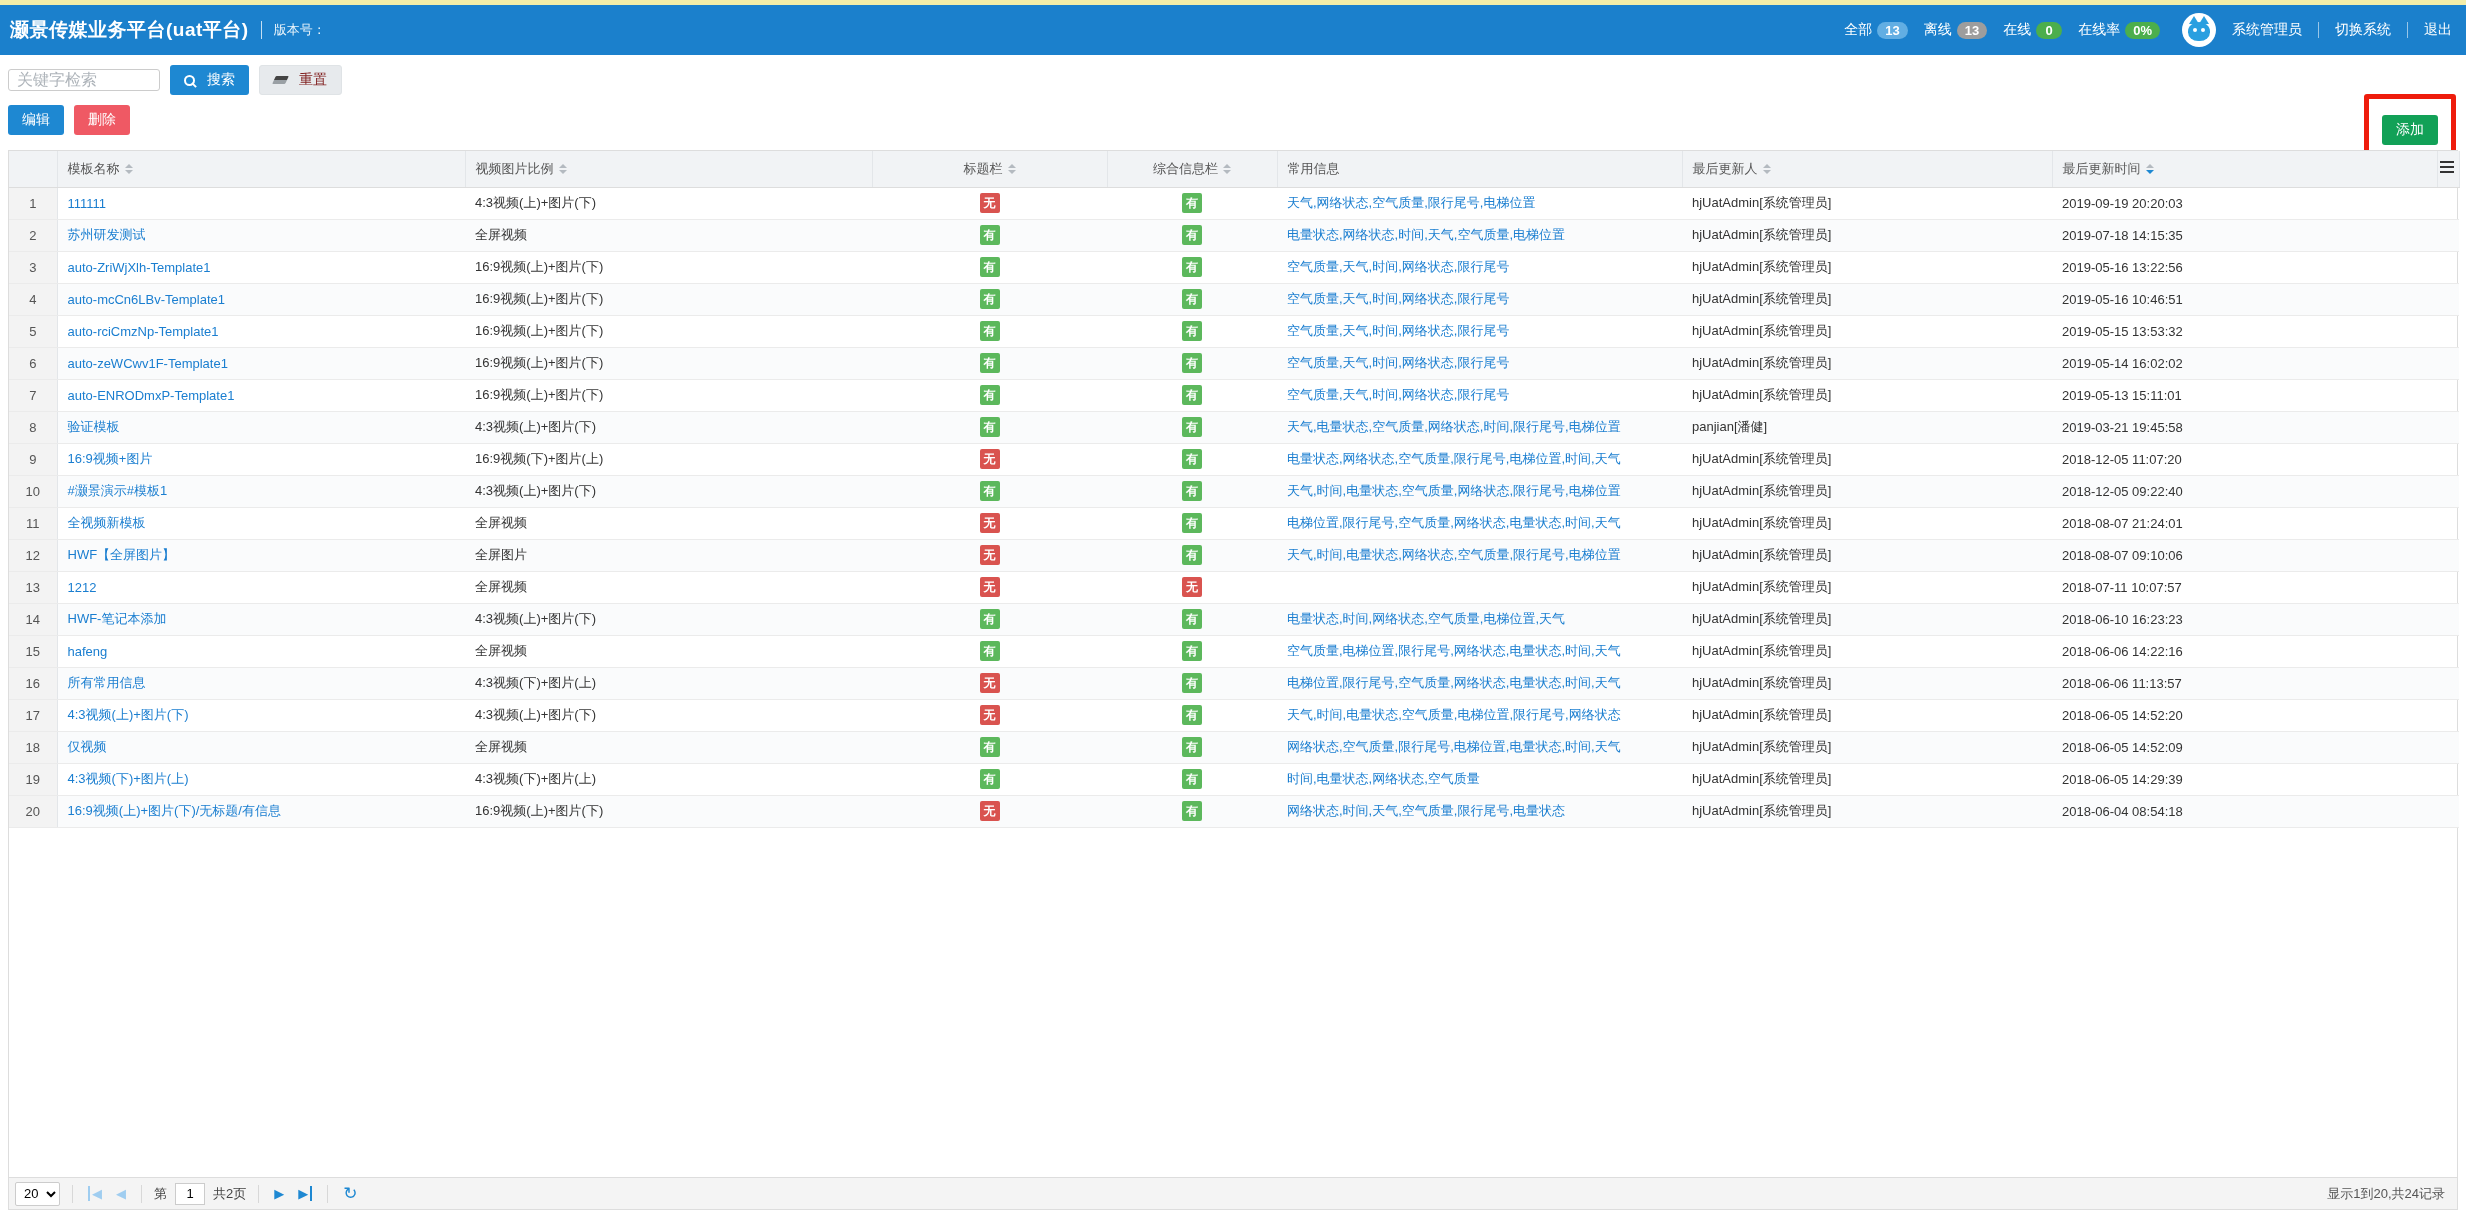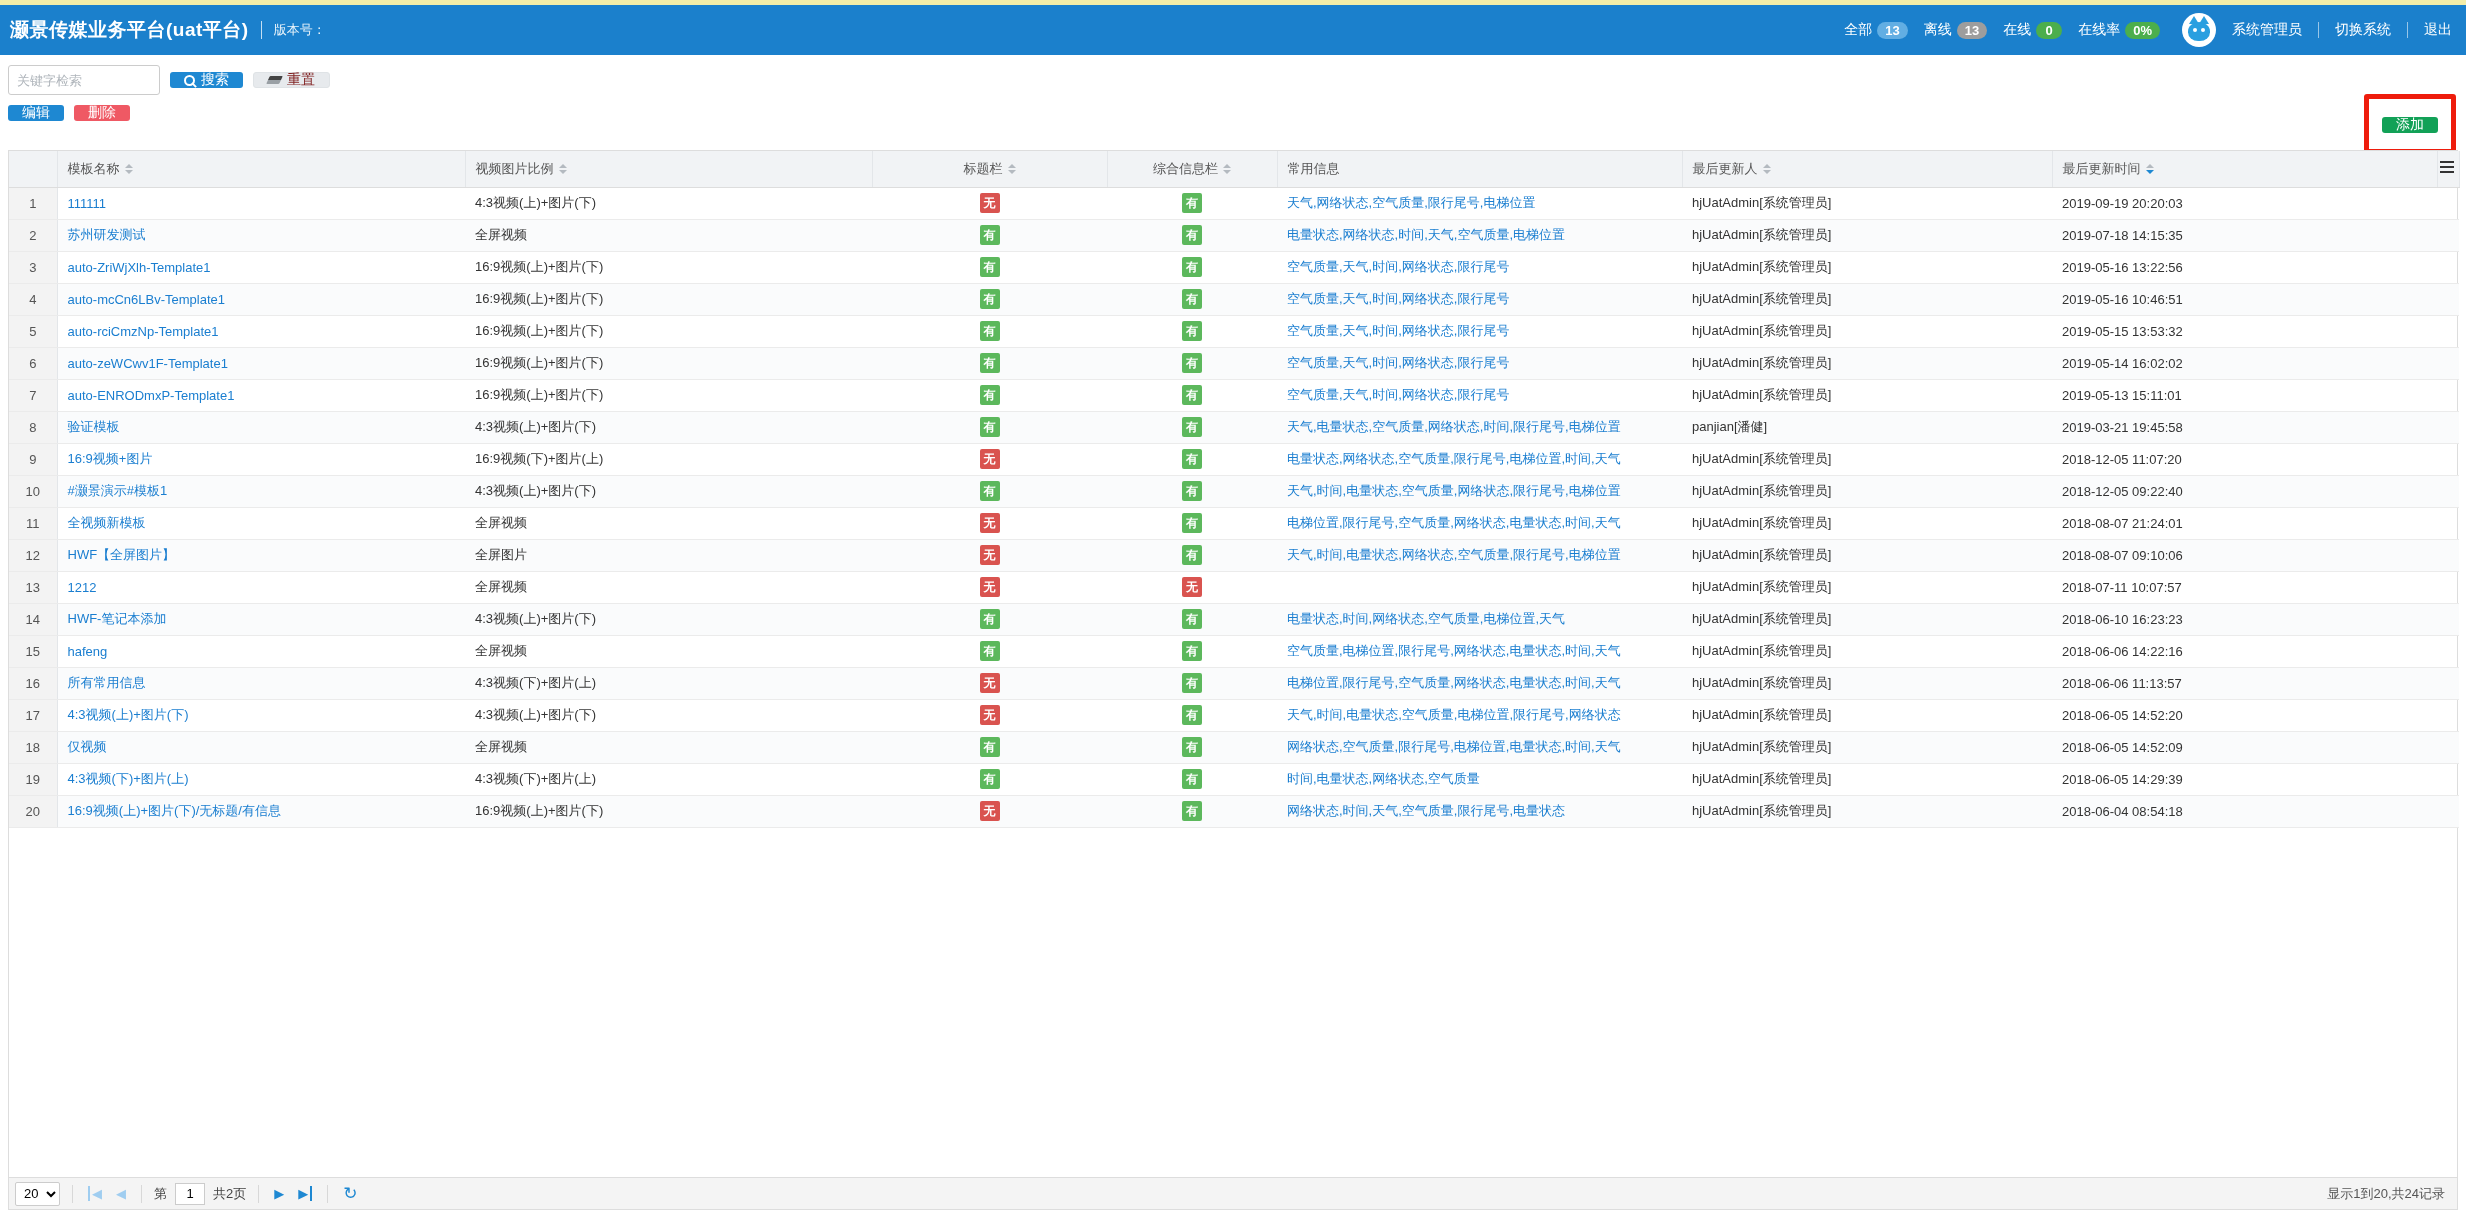--- a/index.html
+++ b/index.html
@@ -23,23 +23,23 @@
   .avatar .ear-l,.avatar .ear-r { position:absolute; top:3px; width:0; height:0; border-left:5px solid transparent; border-right:5px solid transparent; border-bottom:8px solid #2a9fe0; }
   .avatar .ear-l { left:7px; } .avatar .ear-r { right:7px; }
   .avatar .eye-l,.avatar .eye-r { position:absolute; top:15px; width:4px; height:4px; background:#fff; border-radius:50%; }
   .avatar .eye-l { left:11px; } .avatar .eye-r { right:11px; }
   .nav-link { cursor:pointer; color:#fff; }
   .nav-sep { width:1px; height:16px; background:rgba(255,255,255,0.55); }
 
   
   .toolbar { padding:10px 8px 0 8px; }
   .row1 { display:flex; align-items:center; gap:10px; }
-  .search-input { width:152px; height:30px; border:1px solid #ccc; border-radius:3px; padding:0 8px; font-size:13px; color:#333; }
+  .search-input { width:152px; height:22px; border:1px solid #ccc; border-radius:3px; padding:0 8px; font-size:16px; color:#333; }
   .search-input::placeholder { color:#aeb4ba; }
-  .btn { height:16px; border:none; border-radius:3px; font-size:14px; padding:0 14px; cursor:pointer; display:inline-flex; align-items:center; gap:6px; }
+  .btn { height:30px; border:none; border-radius:3px; font-size:14px; padding:0 14px; cursor:pointer; display:inline-flex; align-items:center; gap:12px; }
   .btn-blue { background:#1e88d2; color:#fff; }
   .btn-gray { background:#e7eaed; color:#7f1d1d; border:1px solid #dfe3e6; }
   .btn-red { background:#ef5964; color:#fff; }
   .btn-green { background:#12a157; color:#fff; }
   .mag-icon { width:11px; height:11px; border:2px solid #fff; border-radius:50%; position:relative; display:inline-block; }
   .mag-icon::after { content:''; position:absolute; width:2px; height:6px; background:#fff; right:-2px; bottom:-4px; transform:rotate(-45deg); }
   .eraser-icon { width:13px; height:8px; display:inline-block; transform:skewX(-25deg); background:linear-gradient(to bottom,#444 55%,#9aa0a5 55%); border-radius:1px; }
   .row2 { margin-top:10px; display:flex; align-items:center; gap:10px; }
 
   .add-wrap { position:absolute; top:94px; right:10px; border:5px solid #ee1c0c; border-radius:3px; padding:16px 13px; background:#fff; }

